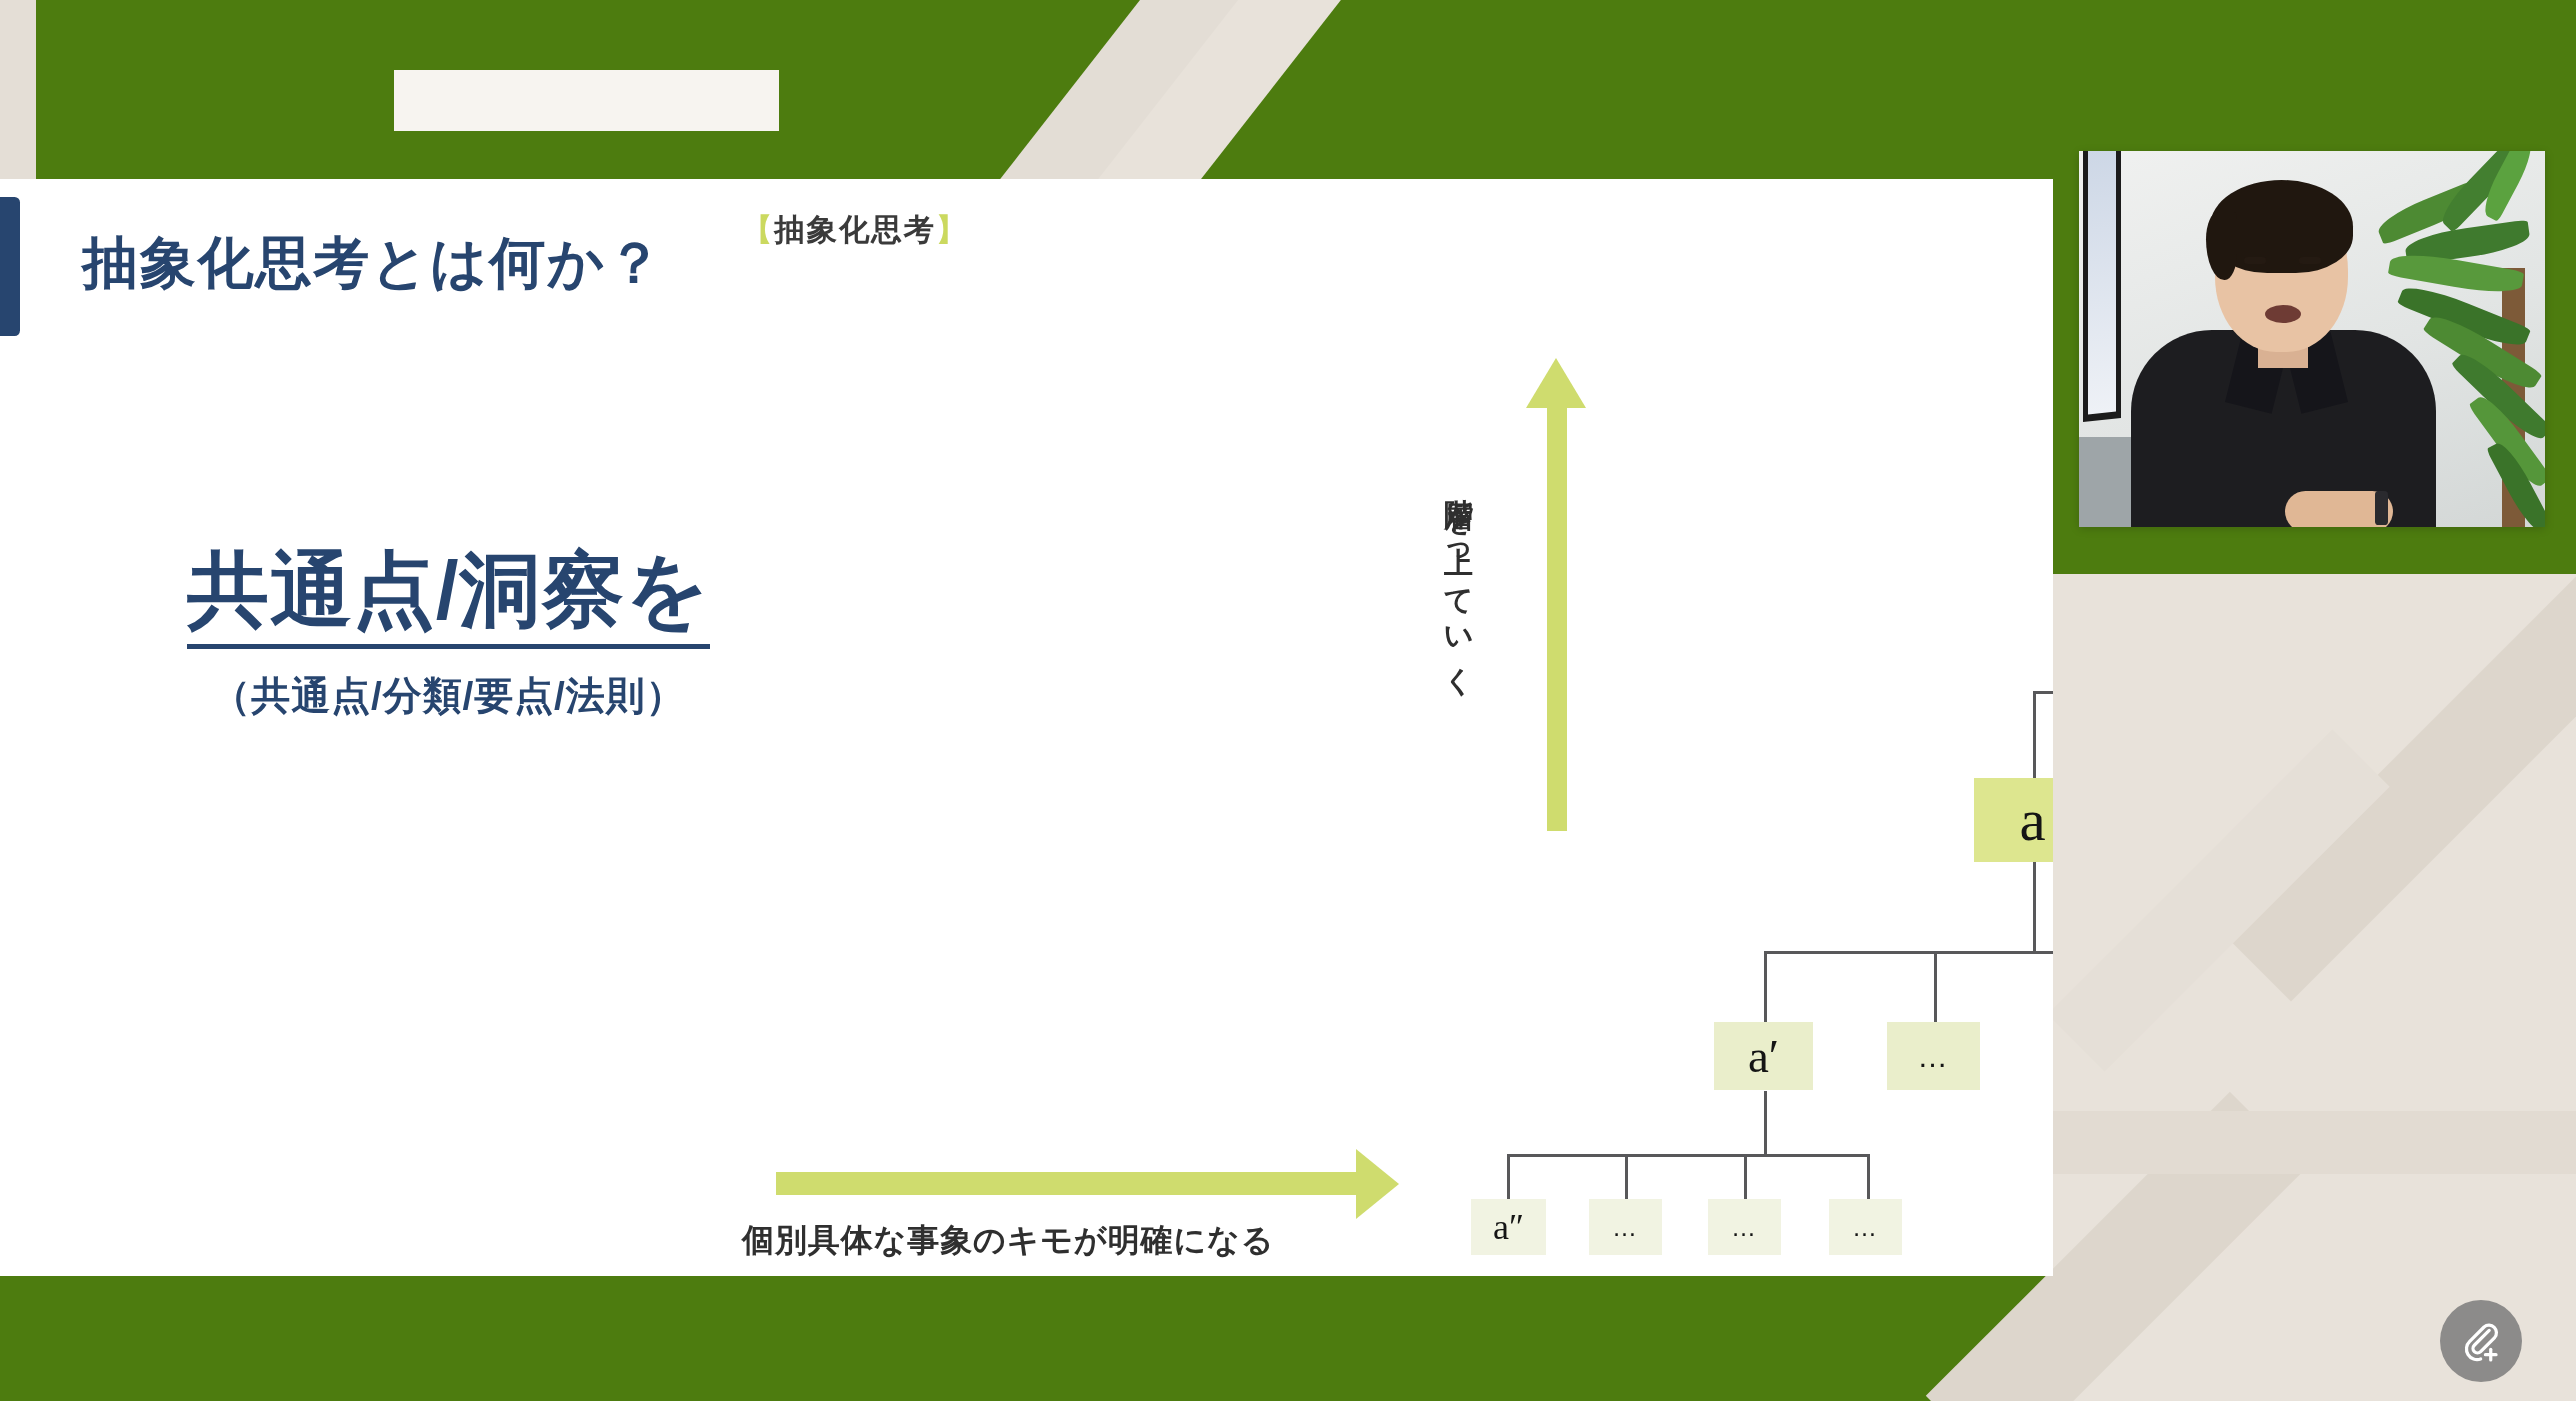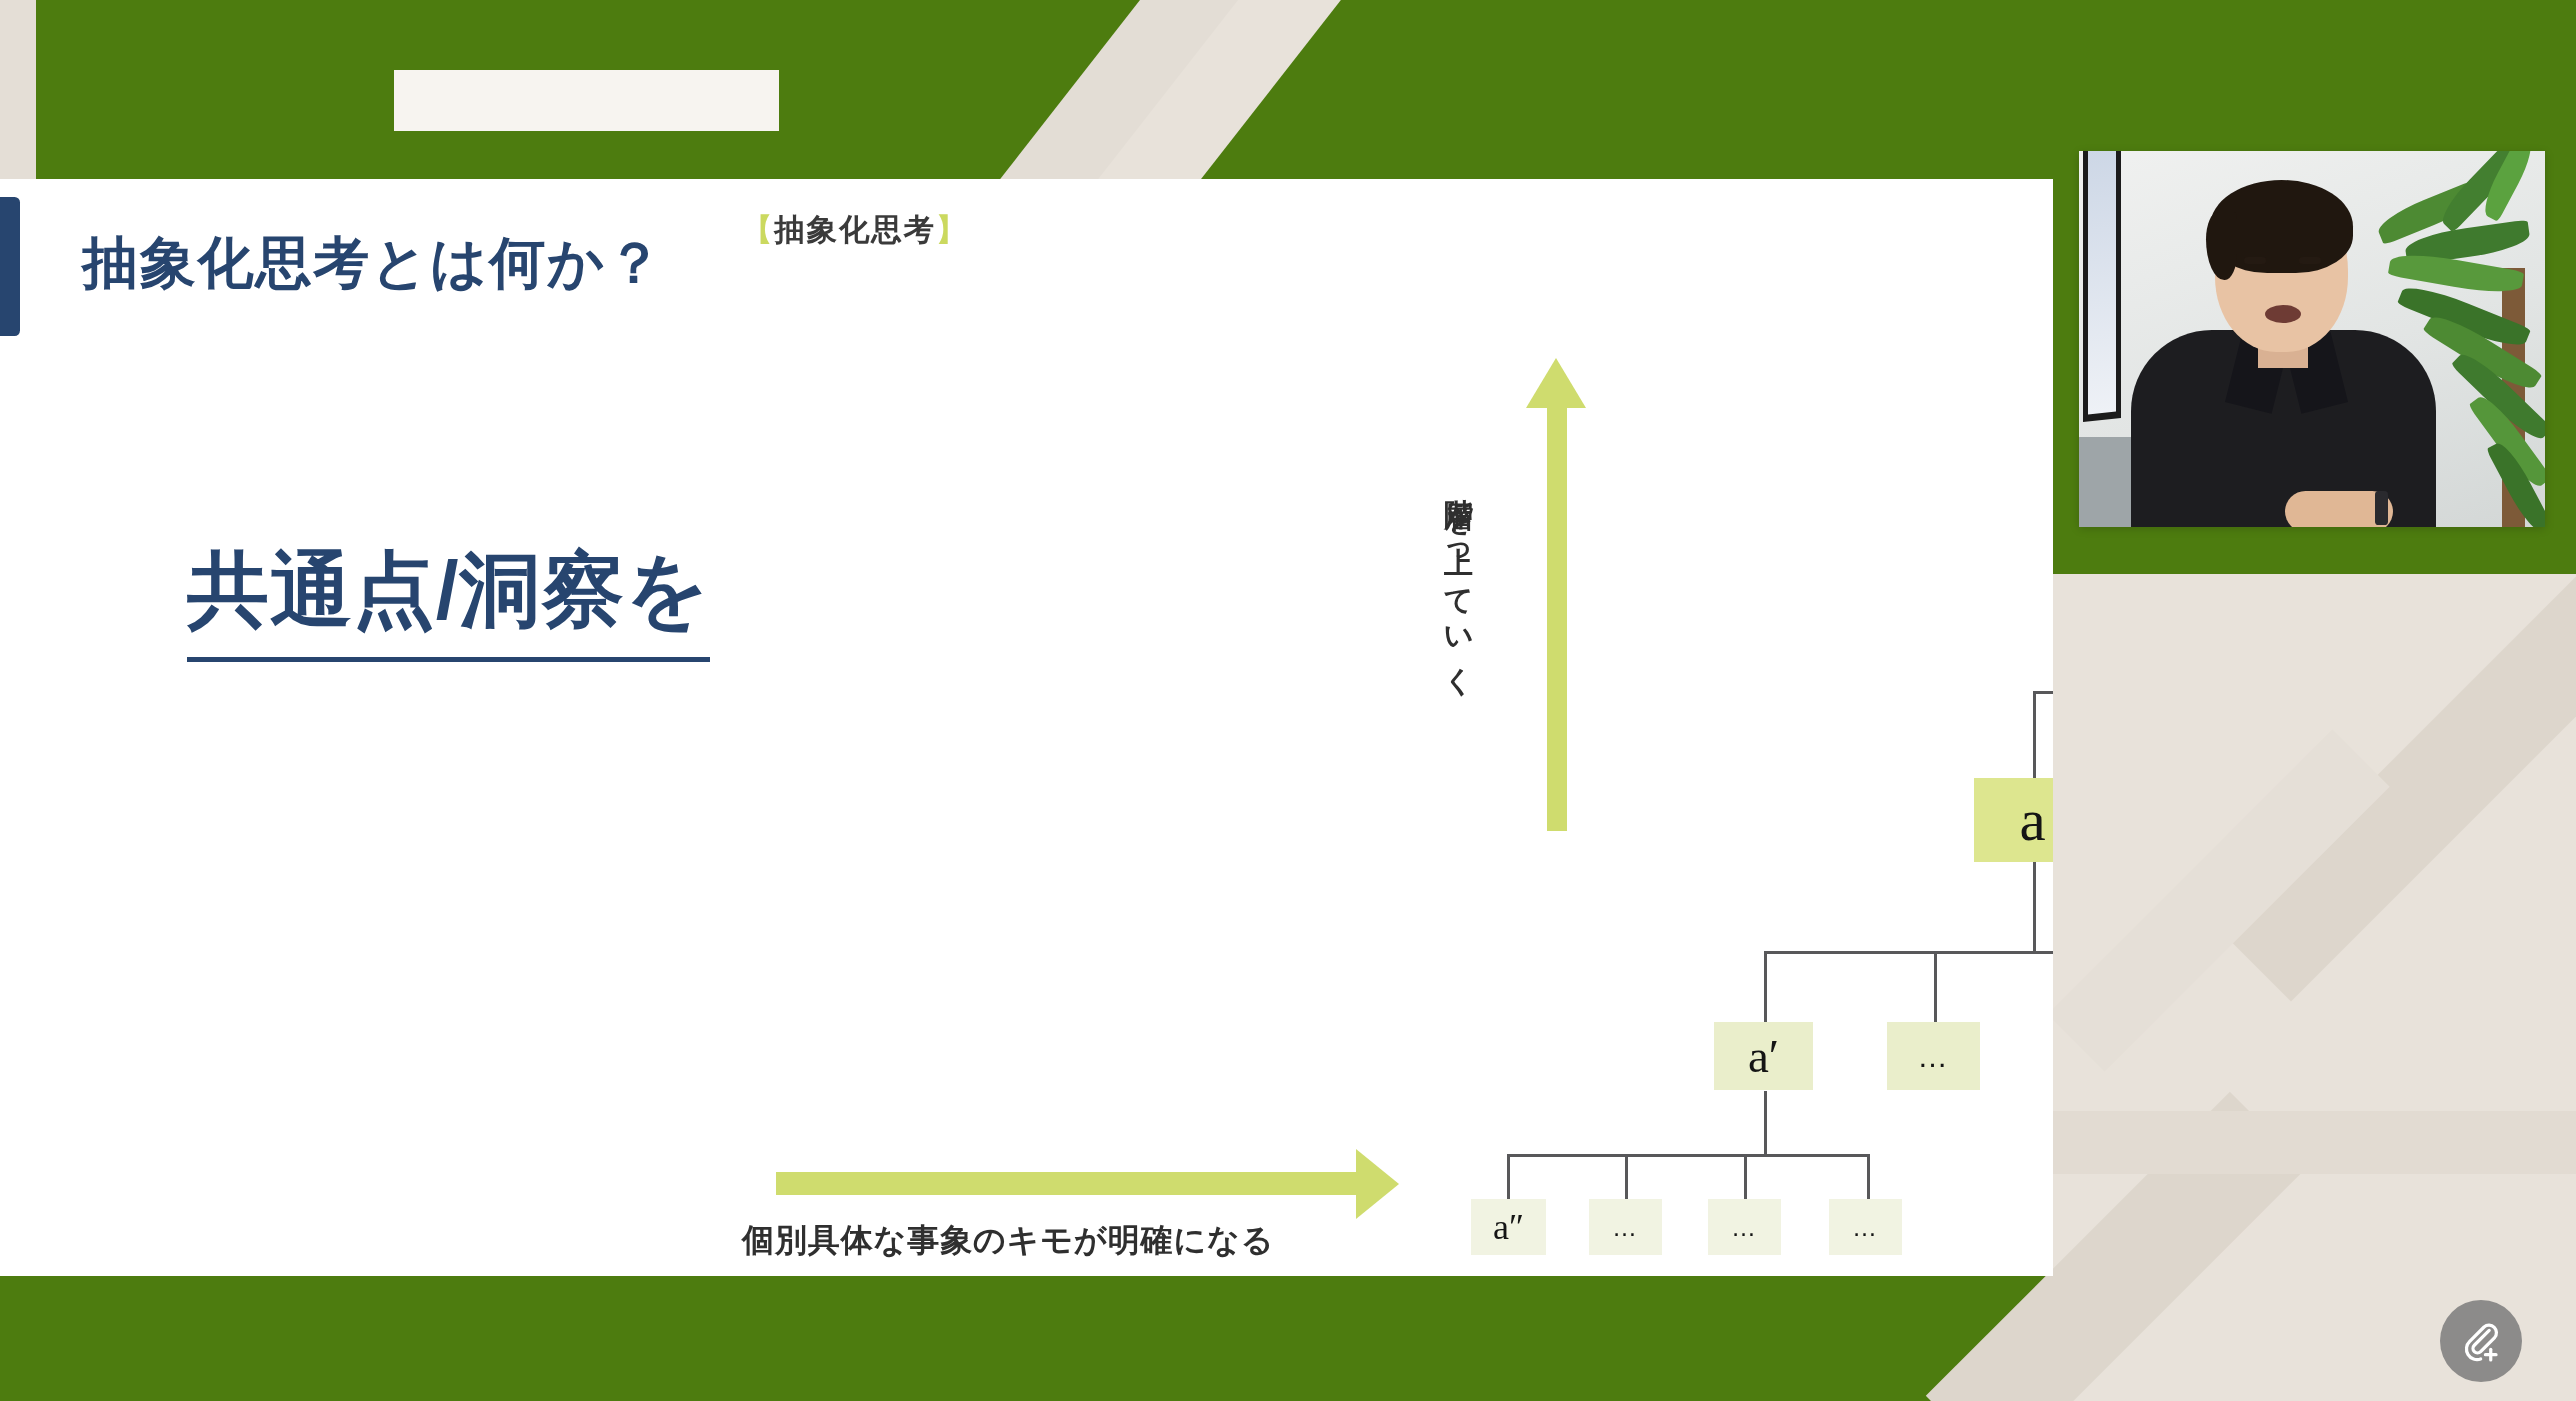--- a/index.html
+++ b/index.html
@@ -112,21 +112,21 @@
   .msg-line {
     font-size: 82px;
     font-weight: bold;
     color: #27456f;
     line-height: 1.28;
     letter-spacing: 0.9px;
     display: block;
   }
   .msg-line .ul {
     border-bottom: 5.4px solid #27456f;
-    padding-bottom: 14px;
+    padding-bottom: 1px;
     display: inline-block;
   }
   .msg-sub {
     margin-top: 20px;
     font-size: 39px;
     font-weight: bold;
     color: #27456f;
     letter-spacing: 0.9px;
   }
 
@@ -414,20 +414,21 @@
 
   <div id="slide">
 
     <div class="title-accent"></div>
     <div class="slide-title">抽象化思考とは何か？</div>
 
     <div class="message-block">
       <span class="msg-line">
         <span class="ul">共通点/洞察を</span>
       </span>
+      <div class="msg-sub">（共通点/分類/要点/法則）</div>
     </div>
 
     <div id="diagram">
 
       <div class="diagram-header">
         <span class="bracket">【</span><span>抽象化思考</span><span class="bracket">】</span>
       </div>
 
       <div class="v-arrow-head"></div>
       <div class="v-arrow-shaft"></div>

